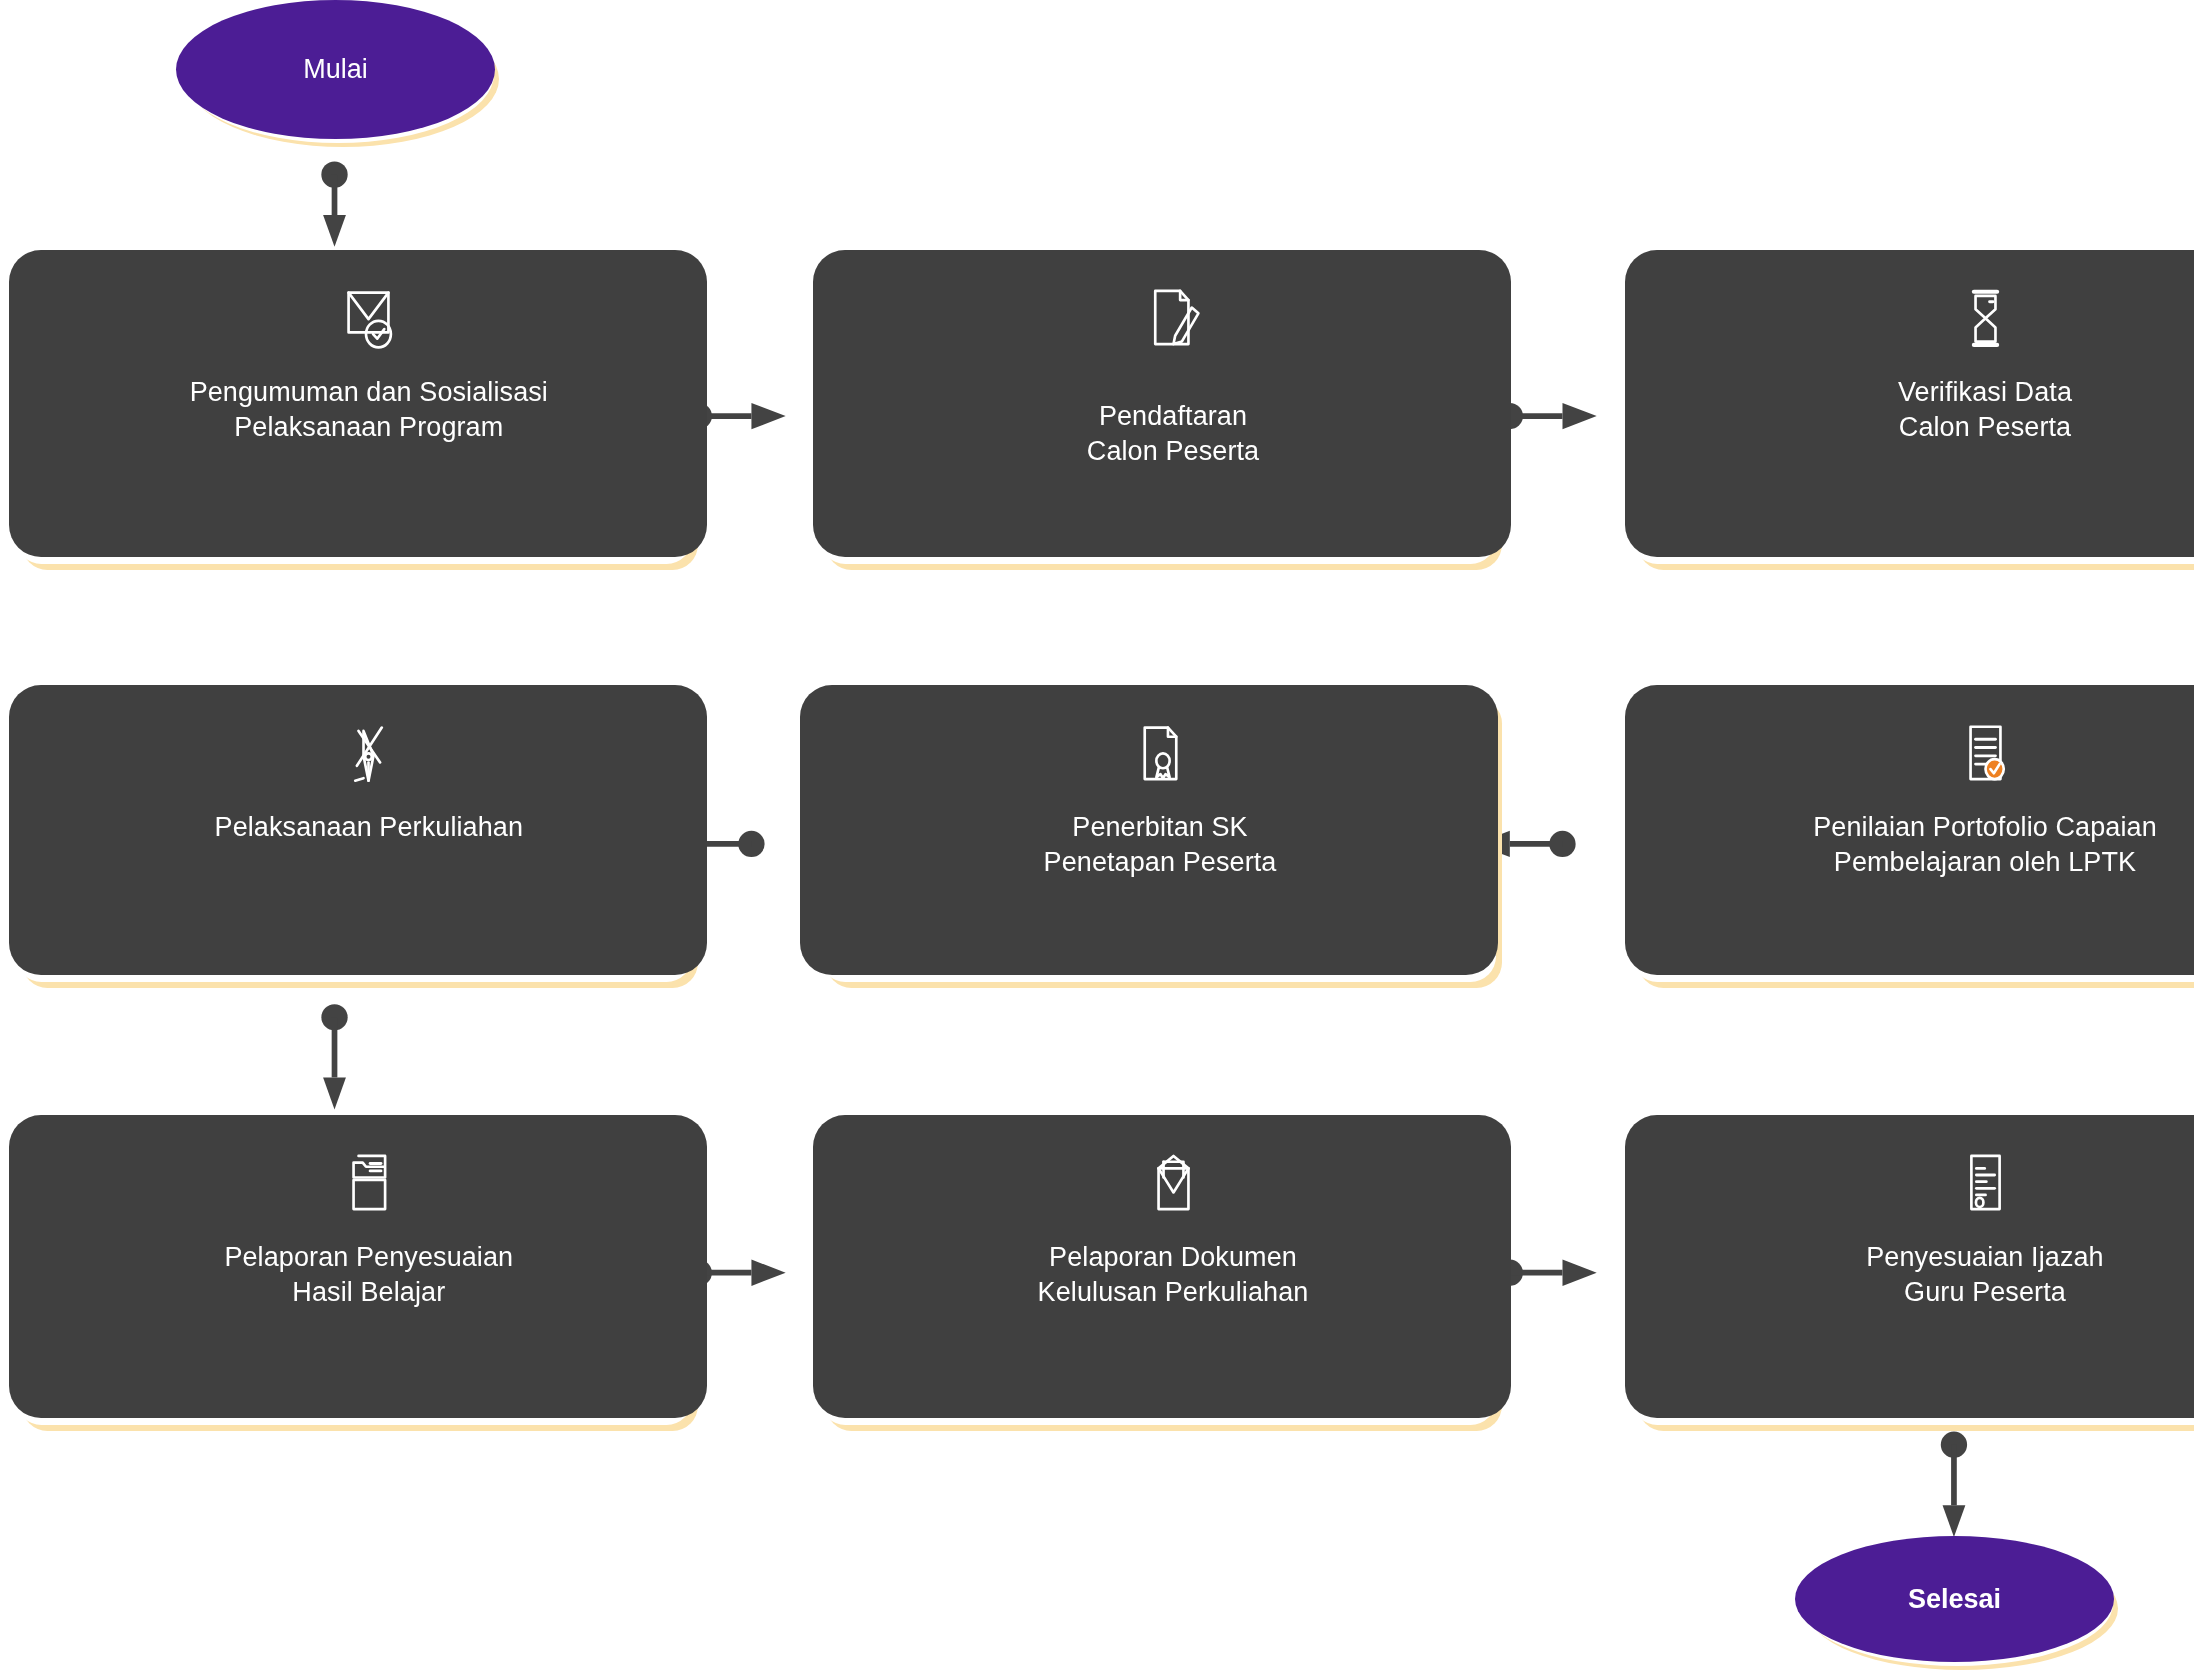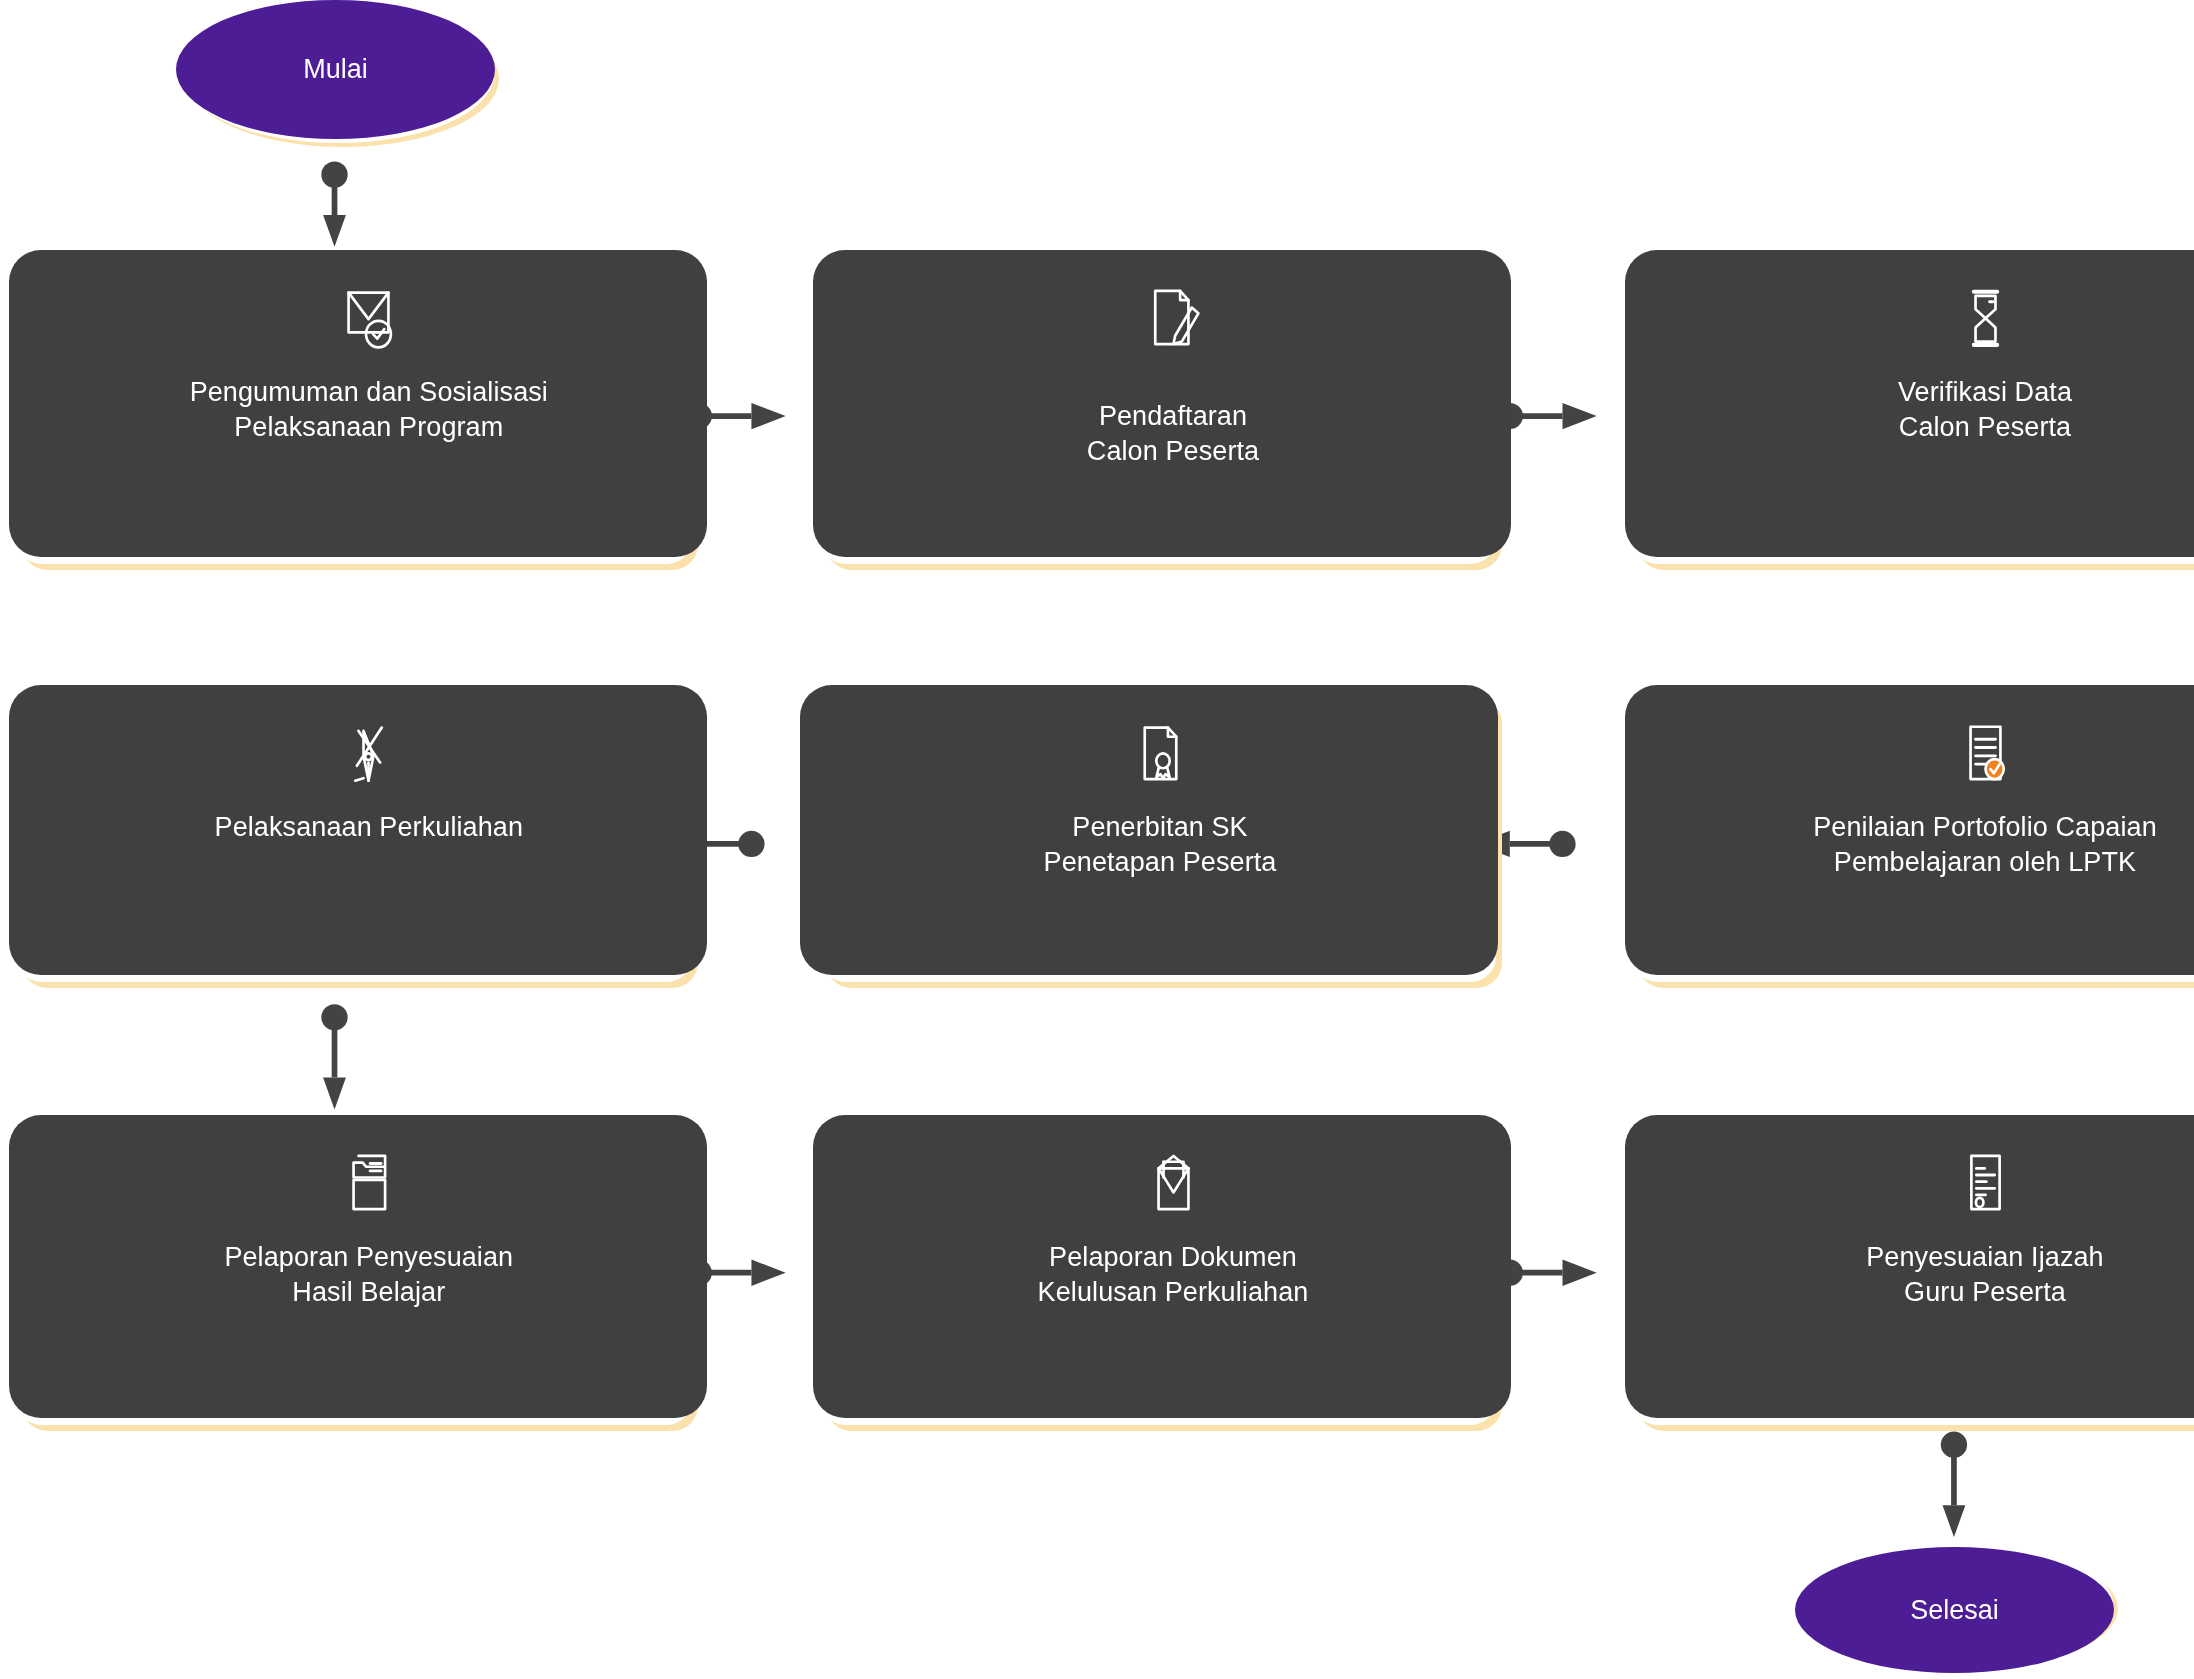--- a/index.html
+++ b/index.html
@@ -292,19 +292,19 @@
         <ellipse cx="43" cy="74" rx="4.5" ry="5.5"></ellipse>
       </svg>
     </div>
     <div class="plabel">Penyesuaian Ijazah
 Guru Peserta</div>
   </div>
 
   <div class="tnode" style="left:1795px;top:1536px;width:334px;height:145px;">
     <div class="tshadow" style="left:10.5px;top:11.4px;width:312px;height:123px;"></div>
     <div class="tgap" style="left:6.1px;top:6.1px;width:312px;height:124px;"></div>
-    <div class="tell" style="left:0px;top:11px;width:319px;height:126px;">
+    <div class="tell" style="left:0px;top:0px;width:319px;height:126px;font-weight:bold;">
       <span>Selesai</span>
     </div>
   </div>
 
 </div>
 
 
 </body></html>

